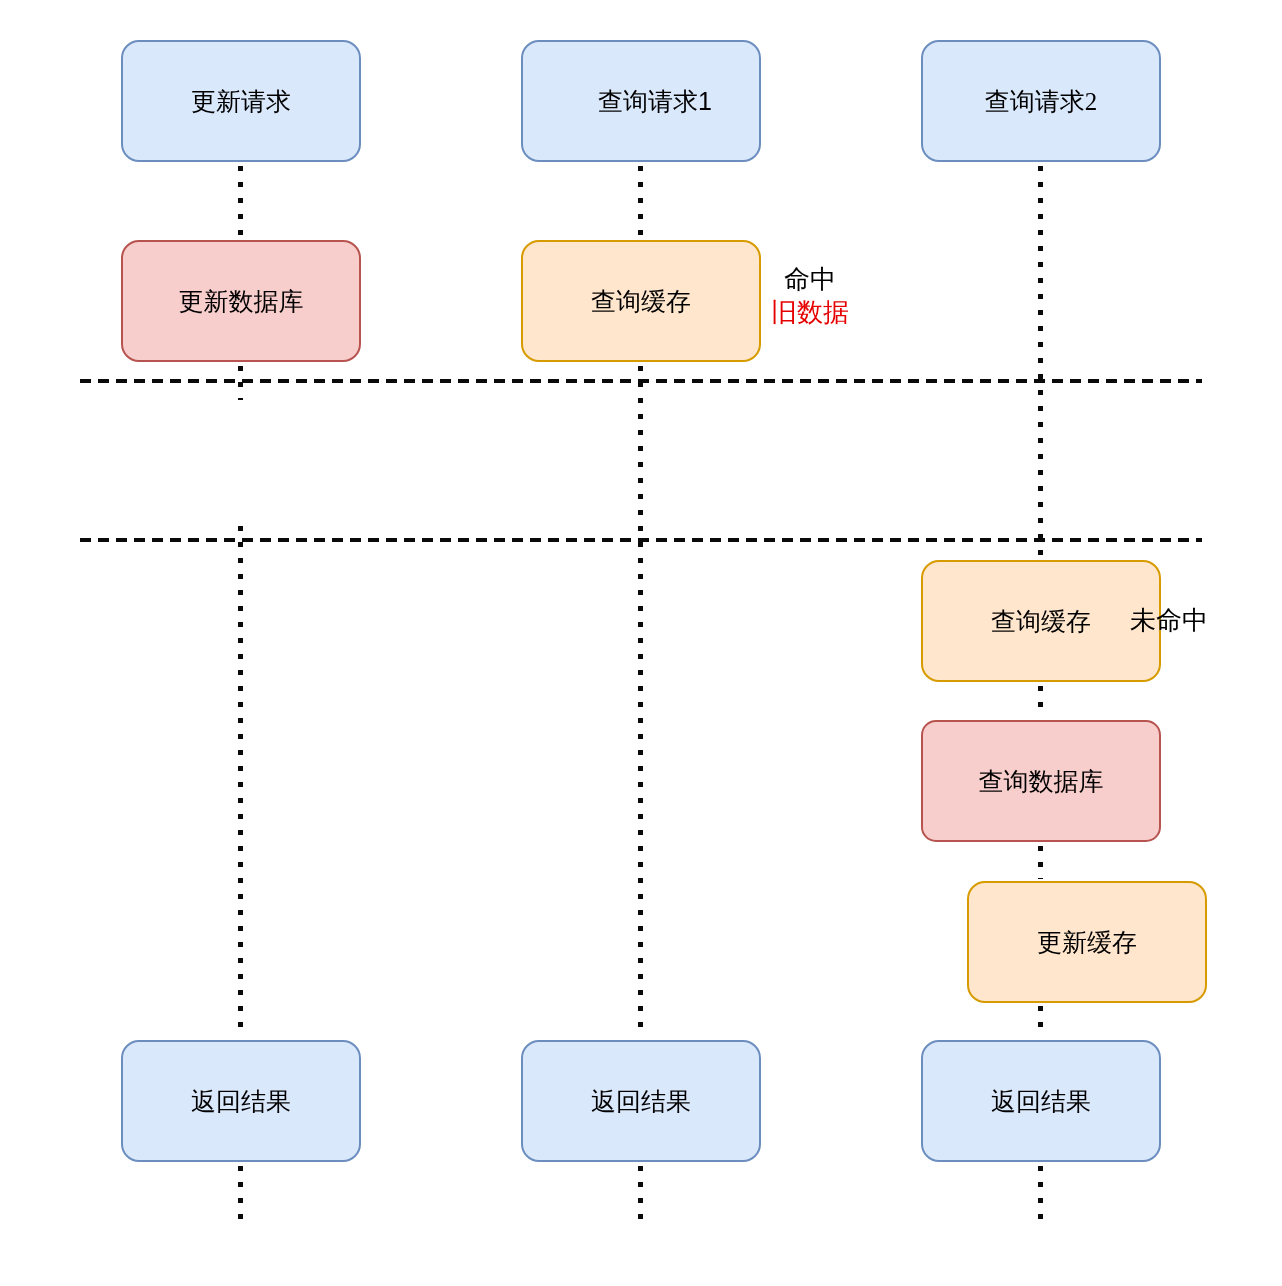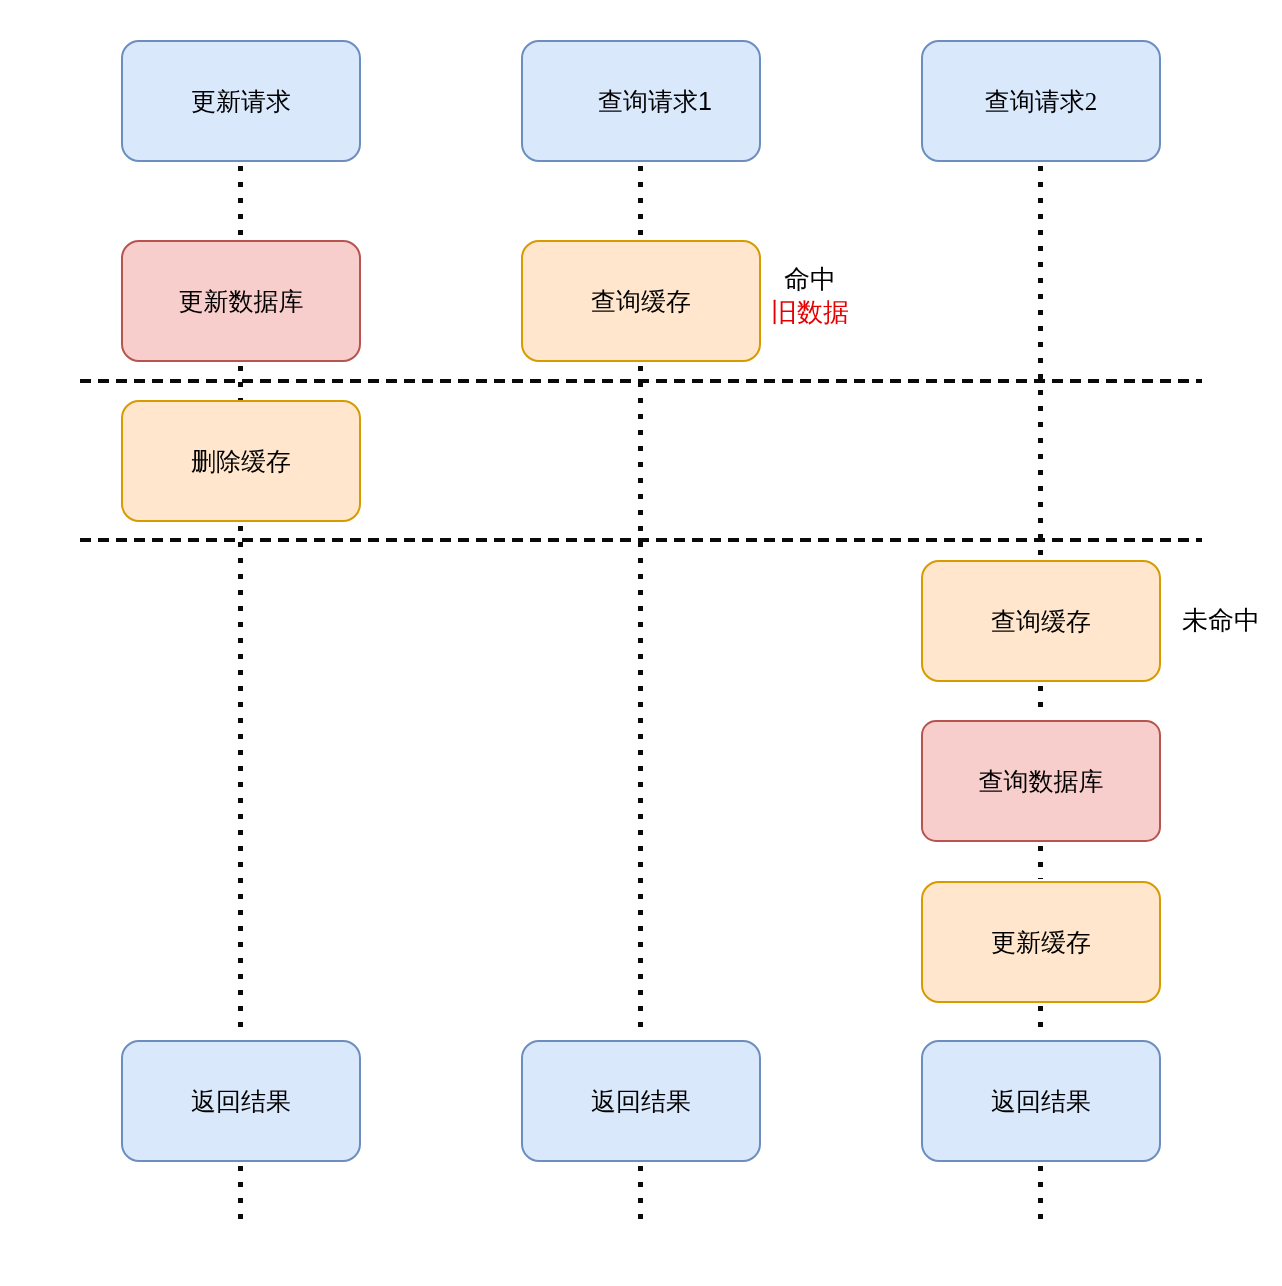--- a/index.html
+++ b/index.html
@@ -86,23 +86,20 @@
   <div class="vdots" style="left:998px; top:846px; height:33px;"></div>
   <div class="vdots" style="left:998px; top:1006px; height:32px;"></div>
   <div class="vdots" style="left:998px; top:1166px; height:63px;"></div>
 
   <div class="box box--blue" style="left:81px; top:40px;">
       <span>更新请求</span>
     </div>
   <div class="box box--red" style="left:81px; top:240px;">
       <span>更新数据库</span>
     </div>
-  <div class="box box--orange" style="left:81px; top:400px;">
-      <span>删除缓存</span>
-    </div>
   <div class="box box--blue" style="left:81px; top:1040px;">
       <span>返回结果</span>
     </div>
 
   <div class="box box--blue" style="left:481px; top:40px;padding-left:28px;">
       <span>查询请求1</span>
     </div>
   <div class="box box--orange" style="left:481px; top:240px;">
       <span>查询缓存</span>
     </div>
@@ -112,28 +109,28 @@
 
   <div class="box box--blue" style="left:881px; top:40px;font-family:Liberation Serif, serif;">
       <span>查询请求2</span>
     </div>
   <div class="box box--orange" style="left:881px; top:560px;">
       <span>查询缓存</span>
     </div>
   <div class="box box--red" style="left:881px; top:720px;border-radius:15px;">
       <span>查询数据库</span>
     </div>
-  <div class="box box--orange" style="left:881px; top:881px;">
+  <div class="box box--orange" style="left:927px; top:881px;">
       <span>更新缓存</span>
     </div>
   <div class="box box--blue" style="left:881px; top:1040px;">
       <span>返回结果</span>
     </div>
 
   <div class="note" style="left:715px; top:263px; width:110px;">
     <div>命中</div>
     <div class="stale">旧数据</div>
   </div>
-  <div class="note" style="left:1142px; top:604px;">
+  <div class="note" style="left:1090px; top:604px;">
     <span>未命中</span>
   </div>
 
 </div>
 
 </body></html>

